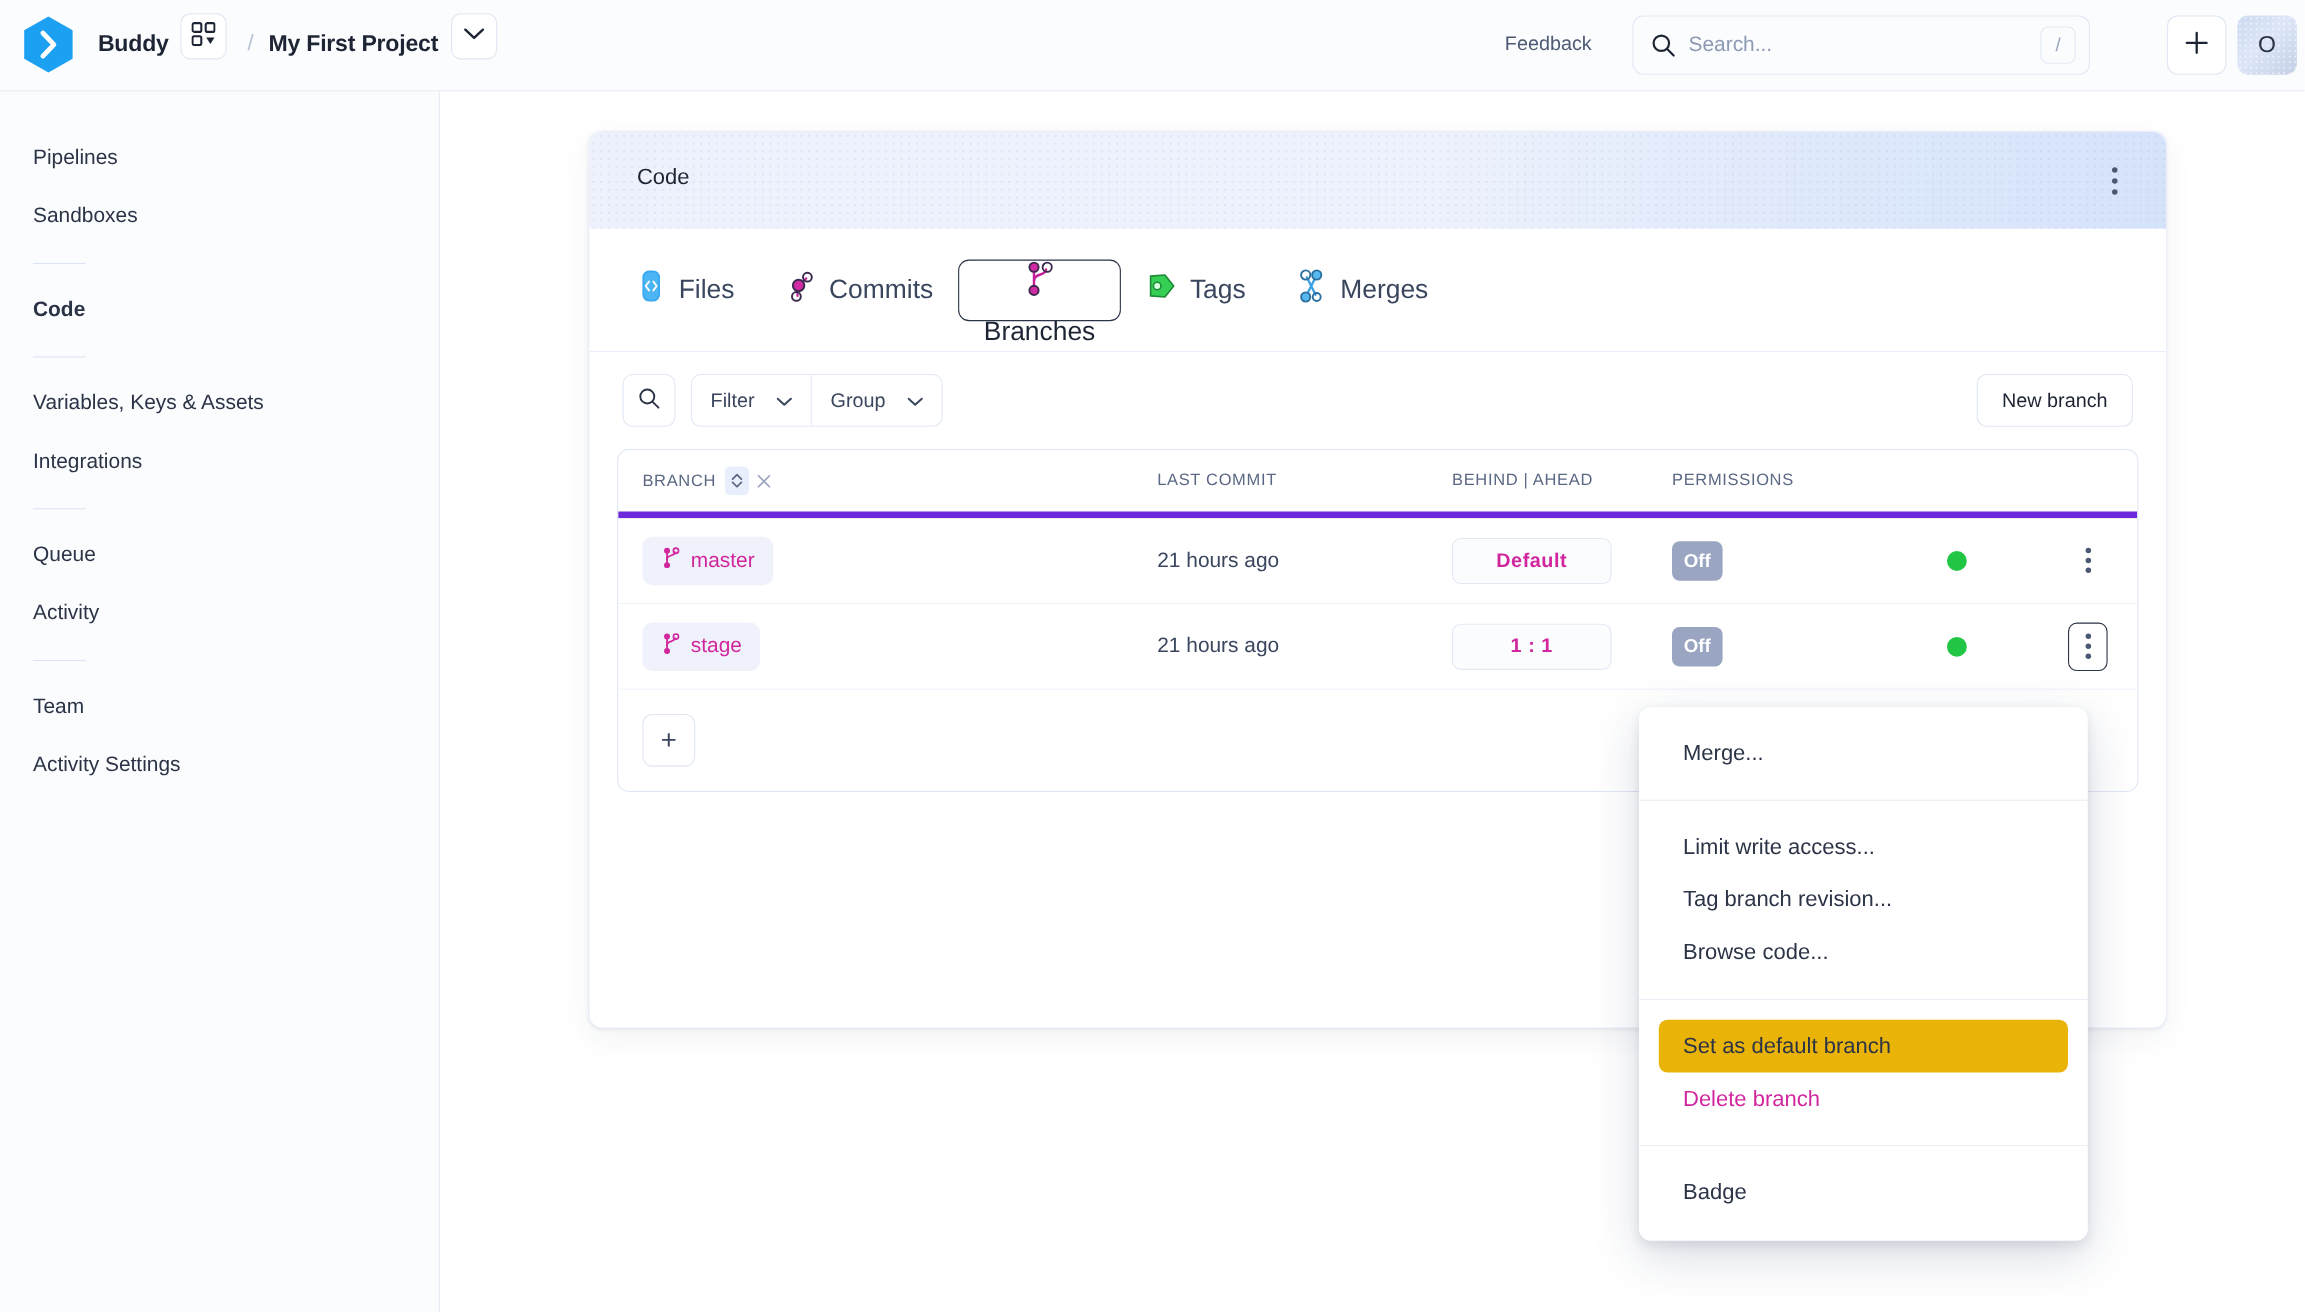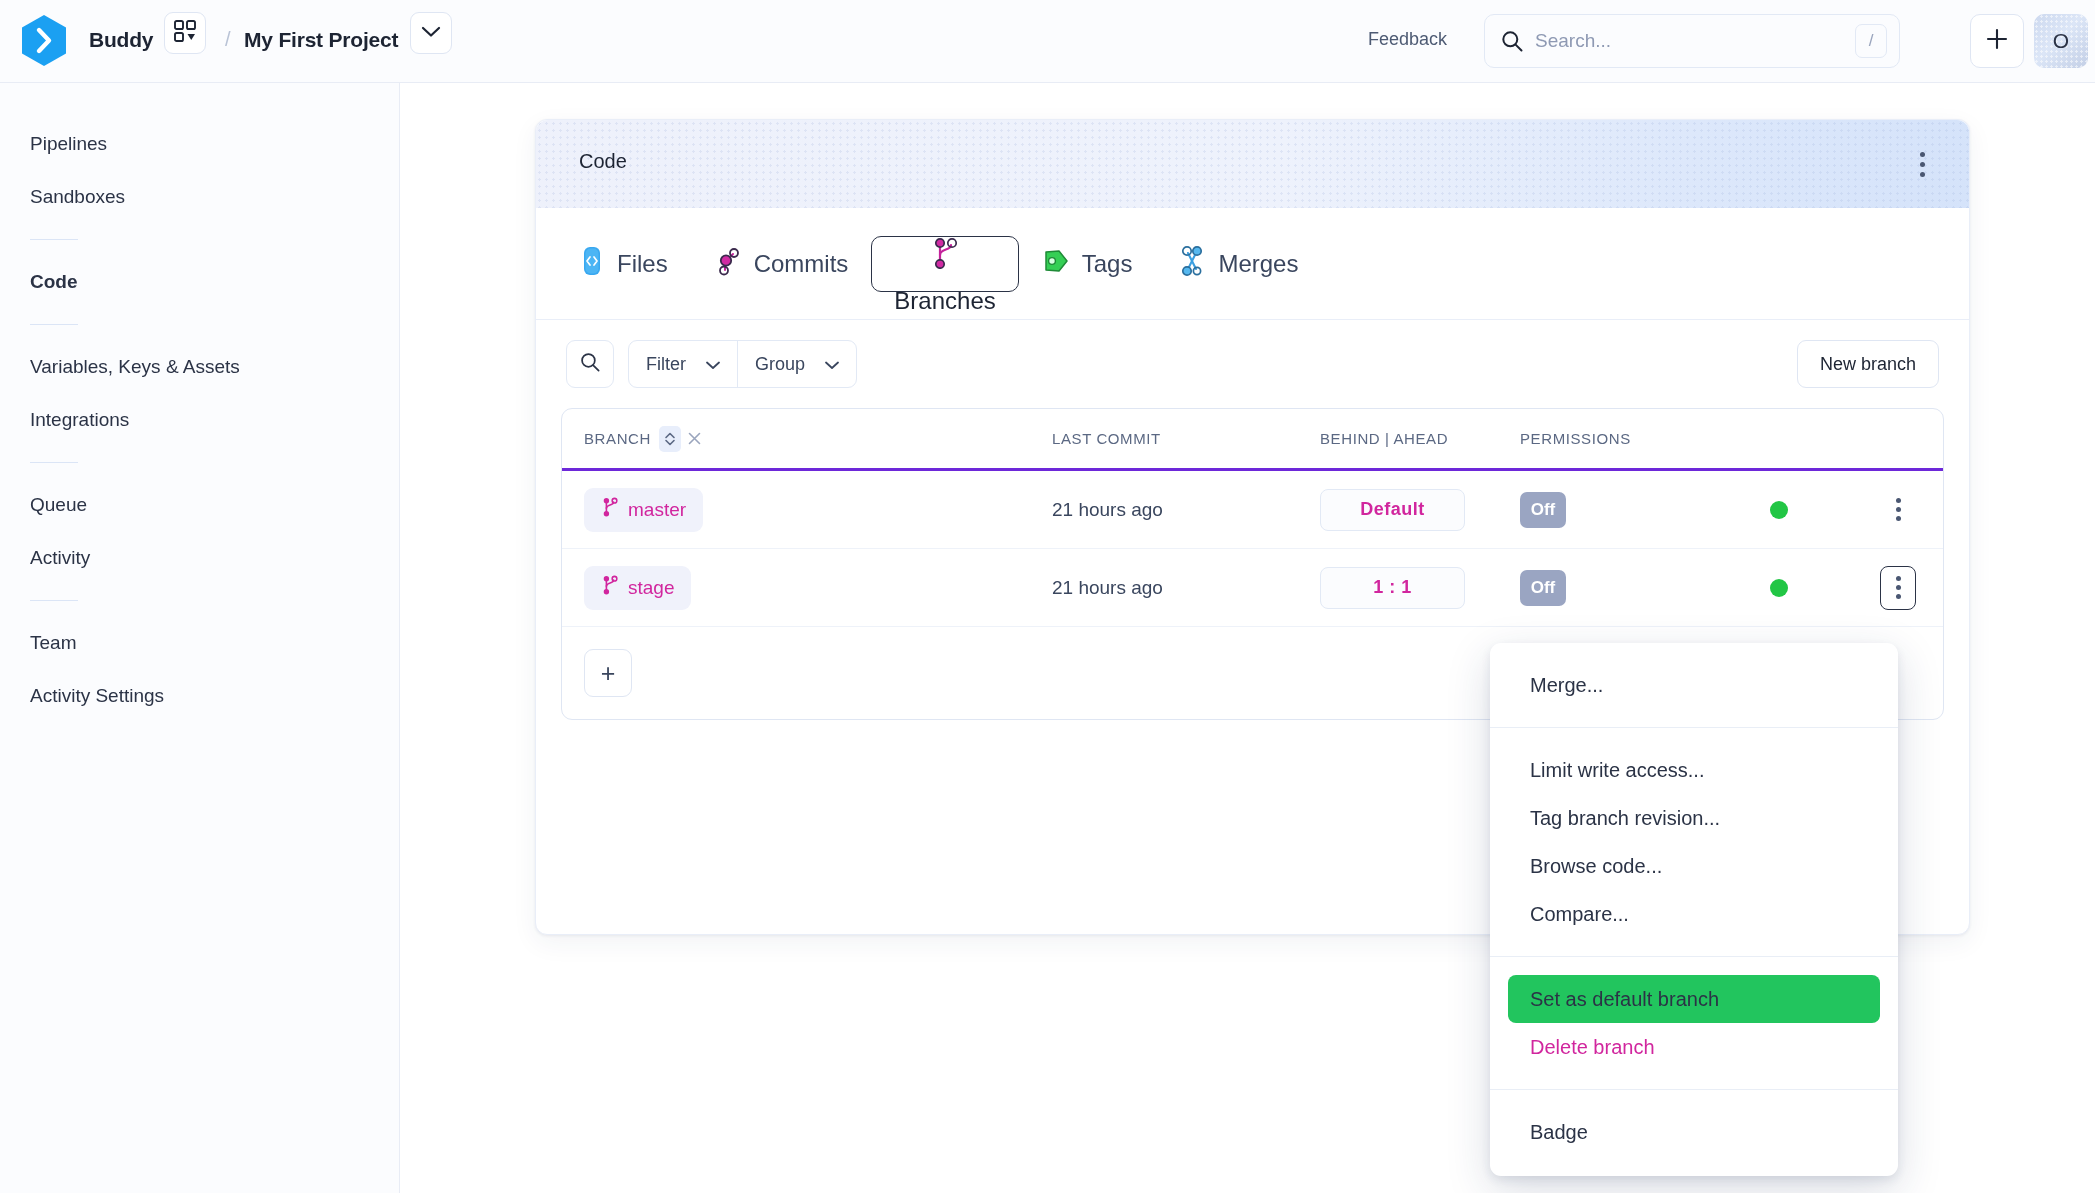--- a/index.html
+++ b/index.html
@@ -225,21 +225,21 @@
     border-radius: 11px;
     background: #ffffff;
     overflow: hidden;
   }
   .trow {
     display: flex; align-items: center;
     height: 78px;
     padding: 0 0 0 22px;
     border-bottom: 1px solid #eef2f9;
   }
-  .trow.header { height: 62px; border-bottom: 3px solid #6d28d9; }
+  .trow.header { height: 62px; border-bottom: 6px solid #6d28d9; }
   .trow:last-child { border-bottom: none; }
   .c-branch { width: 468px; display: flex; align-items: center; }
   .c-commit { width: 268px; }
   .c-ba     { width: 200px; }
   .c-perm   { width: 250px; }
   .c-status { width: 110px; display: flex; align-items: center; }
   .c-menu   { flex: 1; display: flex; align-items: center; }
 
   .th {
     font-size: 15px; color: #55628099; color: #5b6883;
@@ -317,21 +317,21 @@
     z-index: 50;
   }
   .ctx-item {
     height: 48px;
     display: flex; align-items: center;
     padding: 0 22px;
     margin: 0 18px;
     font-size: 20px; color: #2b3346;
     border-radius: 8px;
   }
-  .ctx-item.hovered { background: #22c55e; align-items: center; }
+  .ctx-item.hovered { background: #eab308; align-items: center; }
   .ctx-item.danger { color: #d1269e; }
   .ctx-sep {
     height: 1px; background: #e9eef6; margin: 18px 0;
   }
 </style>
 </head>
 <body>
 
 <div class="topbar">
 
@@ -665,23 +665,20 @@
 
   <div class="ctx-item">
     <span>Limit write access...</span>
   </div>
   <div class="ctx-item">
     <span>Tag branch revision...</span>
   </div>
   <div class="ctx-item">
     <span>Browse code...</span>
   </div>
-  <div class="ctx-item">
-    <span>Compare...</span>
-  </div>
 
   <div class="ctx-sep"></div>
 
   <div class="ctx-item hovered">
     <span>Set as default branch</span>
   </div>
   <div class="ctx-item danger">
     <span>Delete branch</span>
   </div>
 

